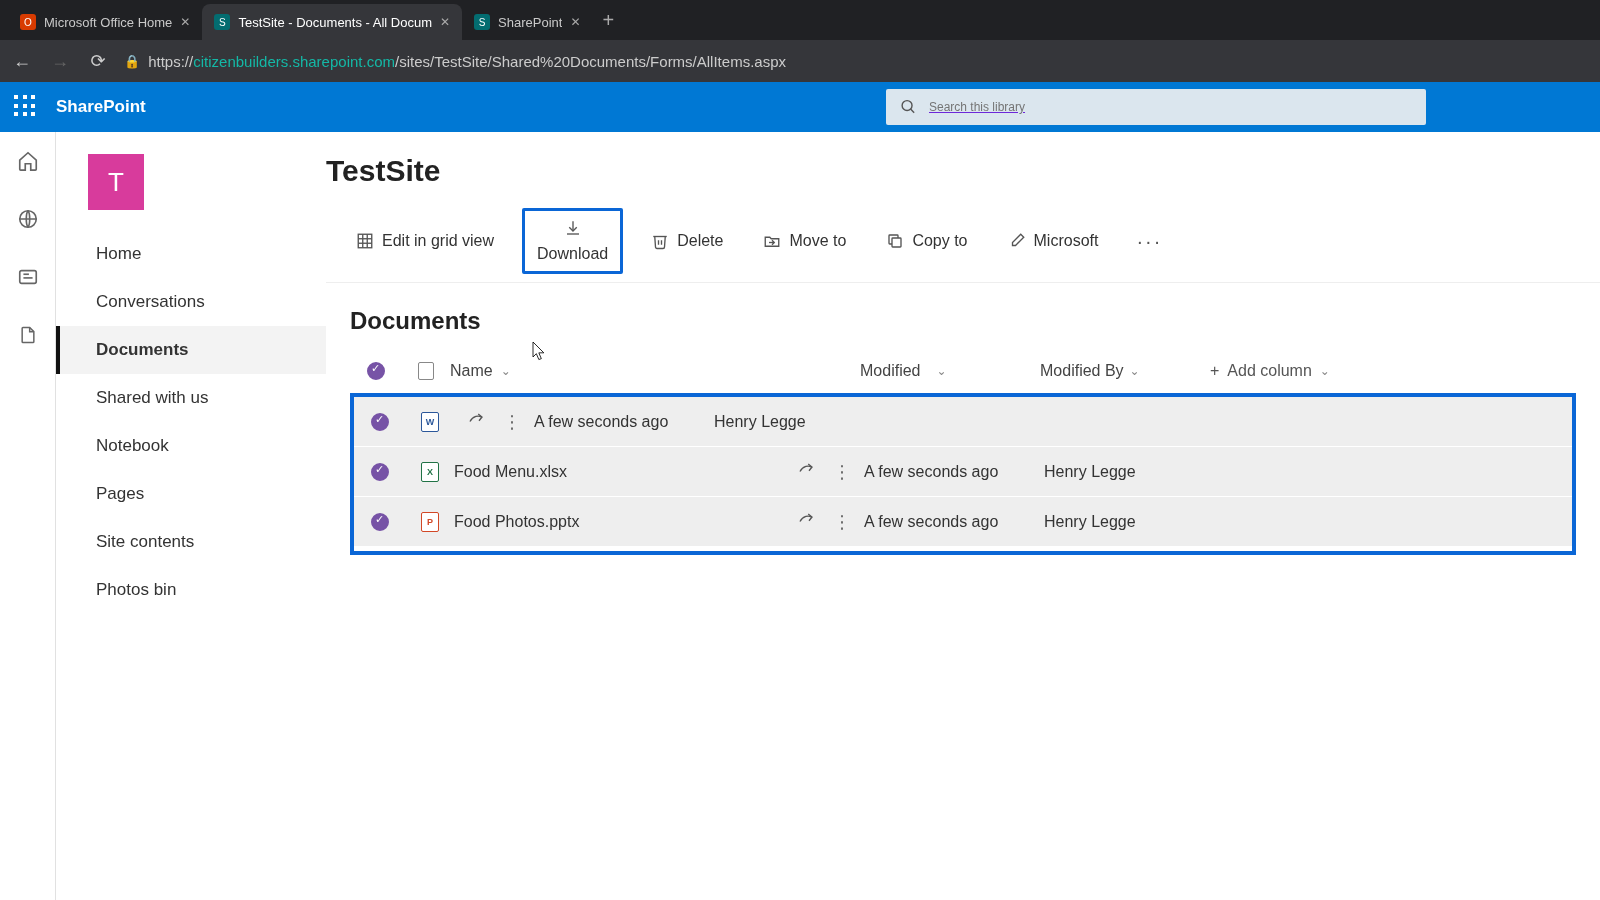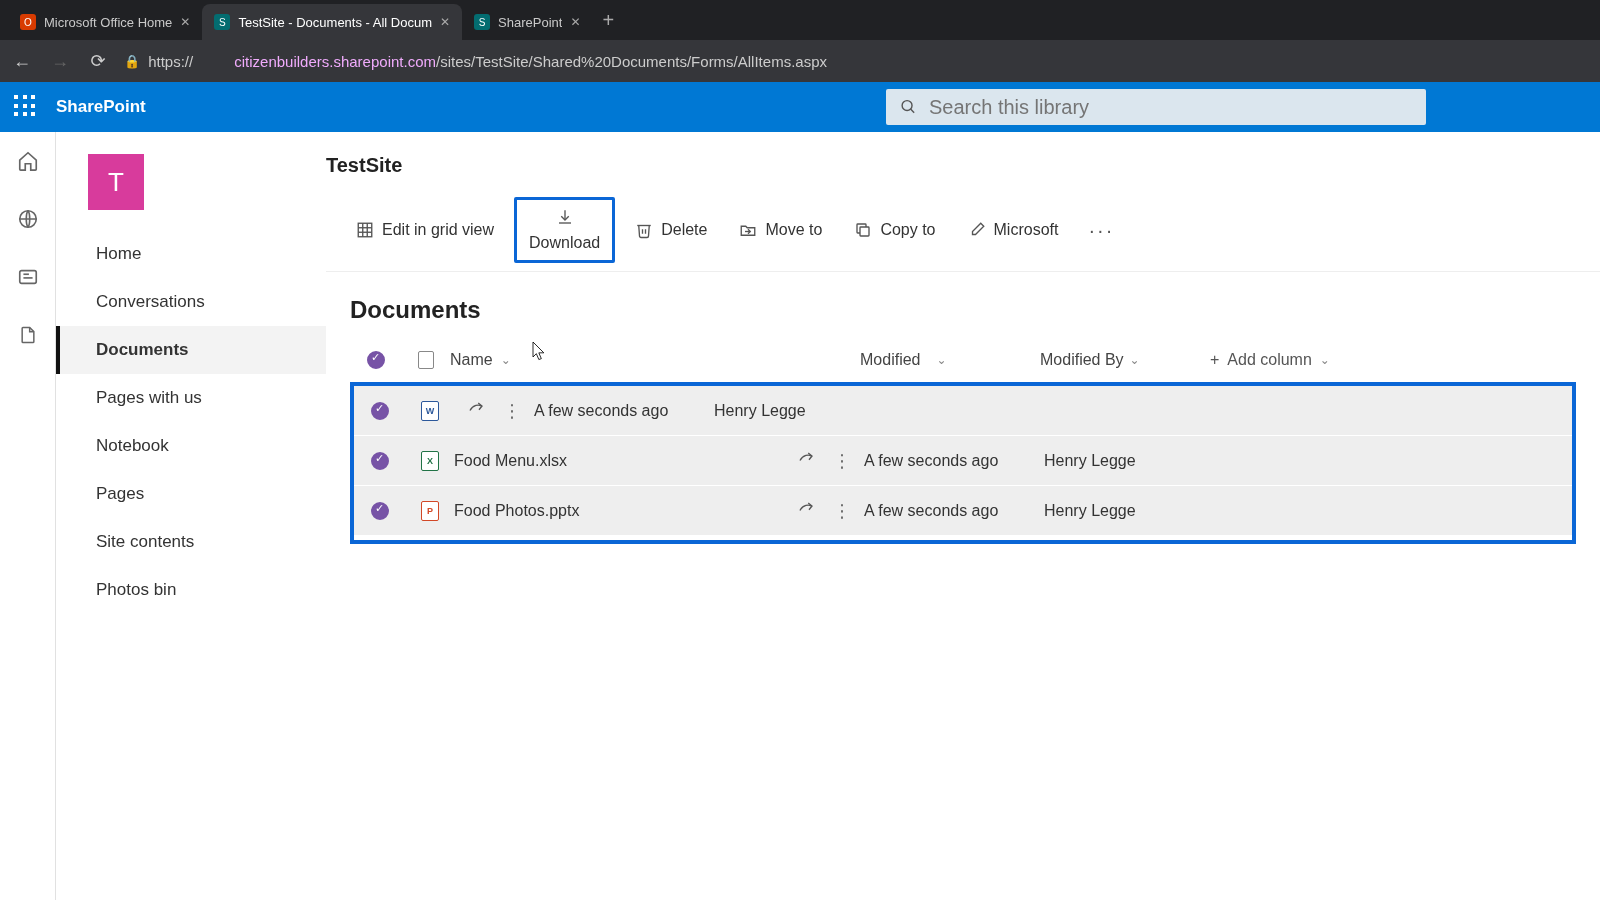--- a/index.html
+++ b/index.html
@@ -13,50 +13,50 @@
 .tab-title { white-space: nowrap; overflow: hidden; text-overflow: ellipsis; flex: 1; }
 .tab-close { color: #aaa; font-size: 12px; cursor: pointer; }
 .new-tab { color: #aaa; font-size: 20px; padding: 0 10px; cursor: pointer; }
 
 .url-bar { background: #35363a; height: 42px; display: flex; align-items: center; padding: 0 10px; gap: 14px; }
 .nav-btn { color: #ccc; font-size: 18px; cursor: pointer; width: 24px; text-align: center; }
 .nav-btn.disabled { color: #666; }
 .url-input { flex: 1; color: #ccc; font-size: 15px; display: flex; align-items: center; gap: 8px; }
 .url-lock { font-size: 13px; }
 .url-text { white-space: nowrap; }
-.url-highlight { color: #f0abfc; margin-left: 41px; }
+.url-highlight { color: #14b8a6; }
 
 
 .suite-header { background: #0078d4; height: 50px; display: flex; align-items: center; padding: 0 14px; gap: 18px; }
 .waffle { width: 24px; height: 24px; display: grid; grid-template-columns: repeat(3,1fr); grid-template-rows: repeat(3,1fr); gap: 2px; cursor: pointer; }
 .waffle span { background: #fff; width: 4px; height: 4px; }
 .app-name { color: #fff; font-weight: 600; font-size: 17px; }
 .search-box { margin-left: auto; margin-right: 160px; background: #dbe6ee; height: 36px; width: 540px; border-radius: 2px; display: flex; align-items: center; padding: 0 14px; gap: 12px; }
-.search-box input { border: none; background: transparent; font-size: 20px; color: #6d28d9; outline: none; width: 100%; }
+.search-box input { border: none; background: transparent; font-size: 12px; color: #6d28d9; outline: none; width: 100%; text-decoration: underline; }
 .search-icon-svg { stroke: #555; }
 
 
 .main { display: flex; height: calc(900px - 40px - 42px - 50px); }
 .left-rail { width: 56px; border-right: 1px solid #e1e1e1; display: flex; flex-direction: column; align-items: center; padding-top: 18px; gap: 32px; }
 .left-rail .rail-icon { color: #666; cursor: pointer; }
 
 .site-area { flex: 1; display: flex; }
 .site-left { width: 270px; }
 .site-content { flex: 1; }
 
 .site-header { display: flex; align-items: center; gap: 22px; padding: 22px 0 12px 32px; }
 .site-logo { width: 56px; height: 56px; background: #d83b9c; color: #fff; display: flex; align-items: center; justify-content: center; font-size: 26px; }
-.site-title { font-size: 20px; font-weight: 600; color: #222; }
+.site-title { font-size: 30px; font-weight: 600; color: #222; }
 
 .site-nav { padding-top: 8px; }
 .nav-item { padding: 14px 0 14px 36px; font-size: 17px; color: #333; cursor: pointer; border-left: 4px solid transparent; }
 .nav-item.active { font-weight: 600; border-left: 4px solid #111; background: #f3f3f3; }
 
 
-.command-bar { display: flex; align-items: center; gap: 8px; padding: 8px 0 8px 18px; border-bottom: 1px solid #eee; }
+.command-bar { display: flex; align-items: center; gap: 16px; padding: 8px 0 8px 18px; border-bottom: 1px solid #eee; }
 .cmd { display: flex; align-items: center; gap: 8px; padding: 8px 12px; font-size: 16px; color: #333; cursor: pointer; border-radius: 2px; }
 .cmd svg { stroke: #555; }
 .cmd.highlighted { border: 3px solid #0a66d6; flex-direction: column; }
 .cmd-more { font-size: 20px; letter-spacing: 2px; padding: 4px 10px; cursor: pointer; color: #555; }
 
 
 .lib-title { font-size: 24px; font-weight: 600; padding: 24px 0 14px 24px; color: #222; }
 
 .doc-table { padding: 0 24px; }
 .doc-header { display: flex; align-items: center; height: 44px; color: #444; font-size: 16px; }
@@ -178,21 +178,21 @@
 
   <div class="site-area">
     <div class="site-left">
       <div class="site-header">
         <div class="site-logo">T</div>
       </div>
       <div class="site-nav" id="site-nav">
           <div class="nav-item">Home</div>
           <div class="nav-item">Conversations</div>
           <div class="nav-item active">Documents</div>
-          <div class="nav-item">Pages with us</div>
+          <div class="nav-item">Shared with us</div>
           <div class="nav-item">Notebook</div>
           <div class="nav-item">Pages</div>
           <div class="nav-item">Site contents</div>
           <div class="nav-item">Photos bin</div>
         </div>
     </div>
 
     <div class="site-content">
       <div class="site-header" style="padding-left:0; margin-left:-180px;">
         <div class="site-title" style="margin-left:180px;">TestSite</div>

